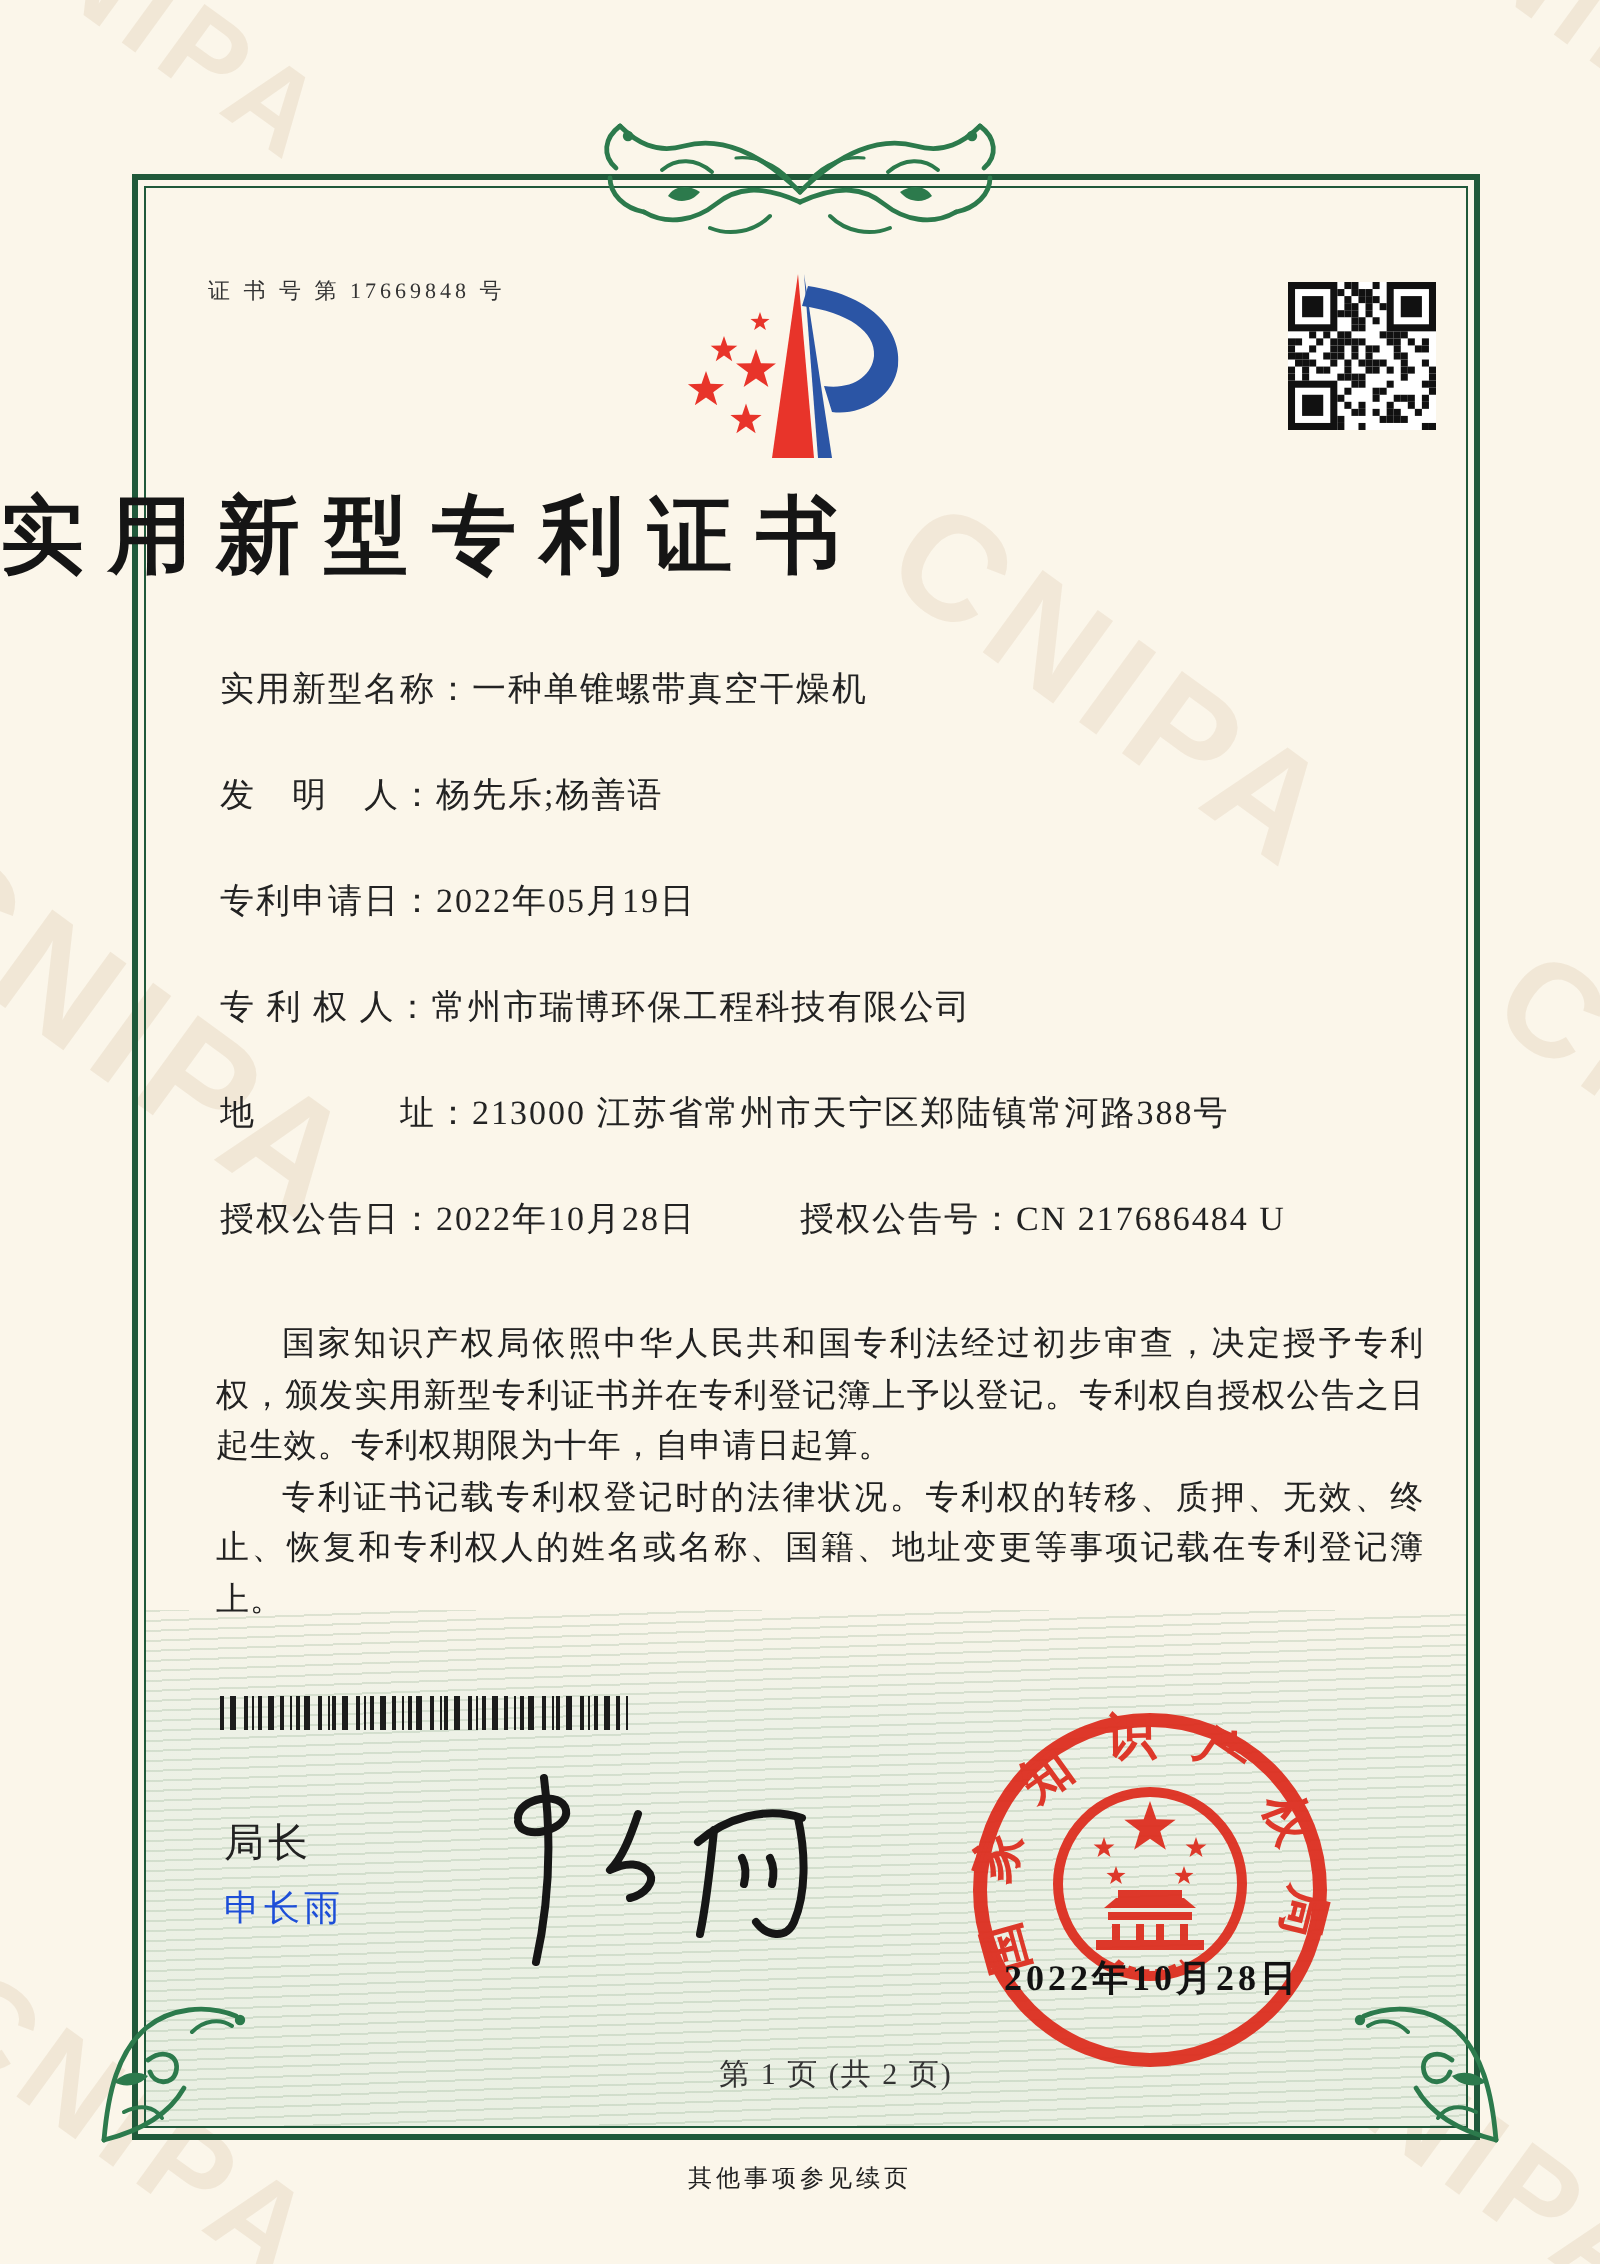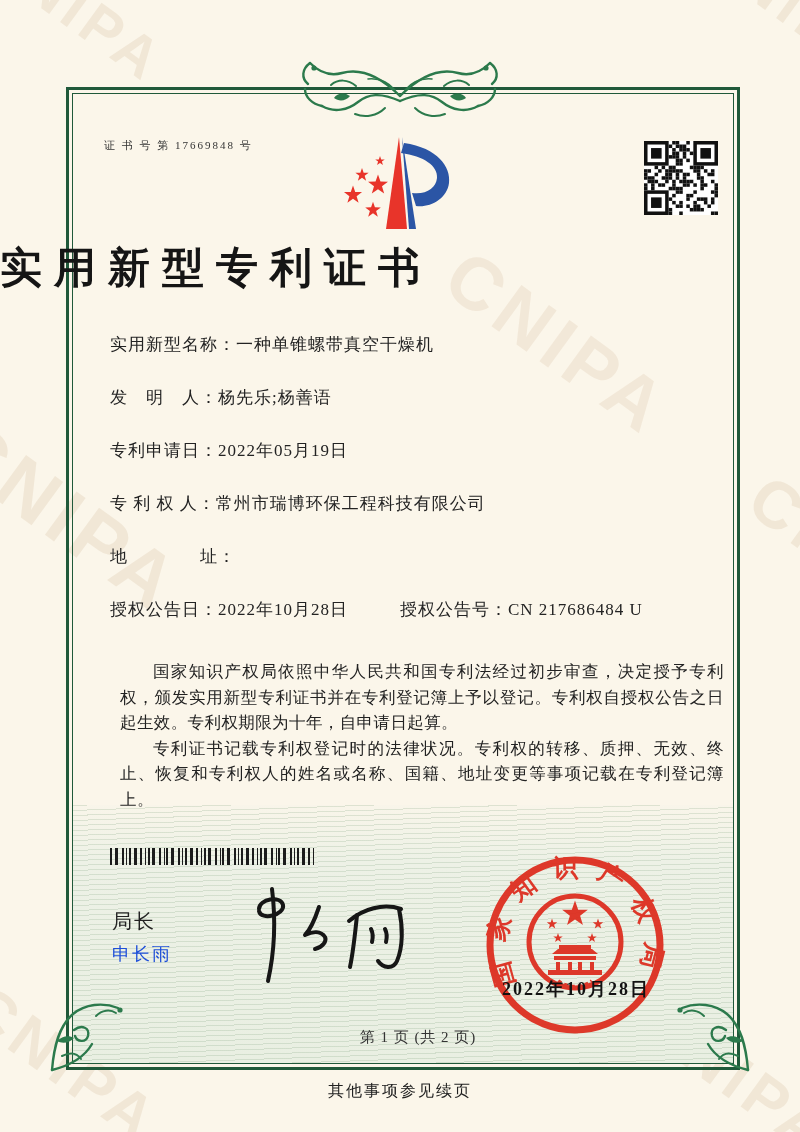--- a/index.html
+++ b/index.html
@@ -26,35 +26,35 @@
   .title{left:0;top:240px;width:800px;text-align:left;font-size:42px;font-weight:bold;
          letter-spacing:12px;color:#151515;}
 
   .fields{left:110px;top:331px;width:600px;display:flex;flex-direction:column;gap:26px;
           font-size:17px;color:#232323;}
   .frow{line-height:27px;display:flex;}
   .flabel{white-space:pre;letter-spacing:1px;}
   .fvalue{letter-spacing:1px;}
   .grant .gap{display:inline-block;width:52px;}
 
-  .paras{left:120px;top:659px;width:604px;font-size:16.5px;line-height:25.5px;color:#222;
+  .paras{left:108px;top:659px;width:604px;font-size:16.5px;line-height:25.5px;color:#222;
          text-align:justify;}
   .paras p{margin:0;text-indent:2em;letter-spacing:0.4px;}
 
   .barcode{left:110px;top:848px;width:212px;height:17px;}
   .director-label{left:112px;top:908px;font-family:"Liberation Sans",sans-serif;font-size:20px;color:#222;letter-spacing:2px;}
   .director-name{left:112px;top:942px;font-family:Liberation Sans, sans-serif;font-size:18px;color:#1d4ed8;letter-spacing:2px;}
   .signature{left:215px;top:883px;width:225px;height:108px;}
 
   .seal{left:480px;top:850px;width:190px;height:190px;}
   .seal-date{left:478px;top:977px;width:196px;text-align:center;font-size:18px;font-weight:bold;
              color:#121212;letter-spacing:2px;z-index:4;}
 
   .page-ind{left:84px;top:1028px;width:668px;text-align:center;font-size:15px;color:#333;letter-spacing:1px;}
-  .cont-note{left:0;top:1081px;width:800px;text-align:center;font-size:16px;color:#222;letter-spacing:2px;}
+  .cont-note{left:0;top:1081px;width:800px;text-align:center;font-size:12px;color:#222;letter-spacing:2px;}
 </style>
 </head>
 <body>
 
 <div class="page">
 
   <div class="wm" style="left:-28px;top:-26px;font-size:58px;">CNIPA</div>
   <div class="wm" style="left:688px;top:-30px;font-size:58px;">CNIPA</div>
   <div class="wm" style="left:430px;top:300px;font-size:74px;color:rgba(196,162,122,0.16);">CNIPA</div>
   <div class="wm" style="left:-70px;top:470px;font-size:78px;">CNIPA</div>
@@ -281,20 +281,21 @@
     <div class="frow">
       <span class="flabel">专利申请日：</span>
       <span class="fvalue">2022年05月19日</span>
     </div>
     <div class="frow">
       <span class="flabel">专 利 权 人：</span>
       <span class="fvalue">常州市瑞博环保工程科技有限公司</span>
     </div>
     <div class="frow">
       <span class="flabel">地　　　　址：</span>
+      <span class="fvalue">213000 江苏省常州市天宁区郑陆镇常河路388号</span>
     </div>
     <div class="frow grant">
       <span class="flabel">授权公告日：</span>
       <span class="fvalue">2022年10月28日</span>
       <span class="gap"></span>
       <span class="flabel">授权公告号：</span>
       <span class="fvalue">CN 217686484 U</span>
     </div>
   </div>
 

